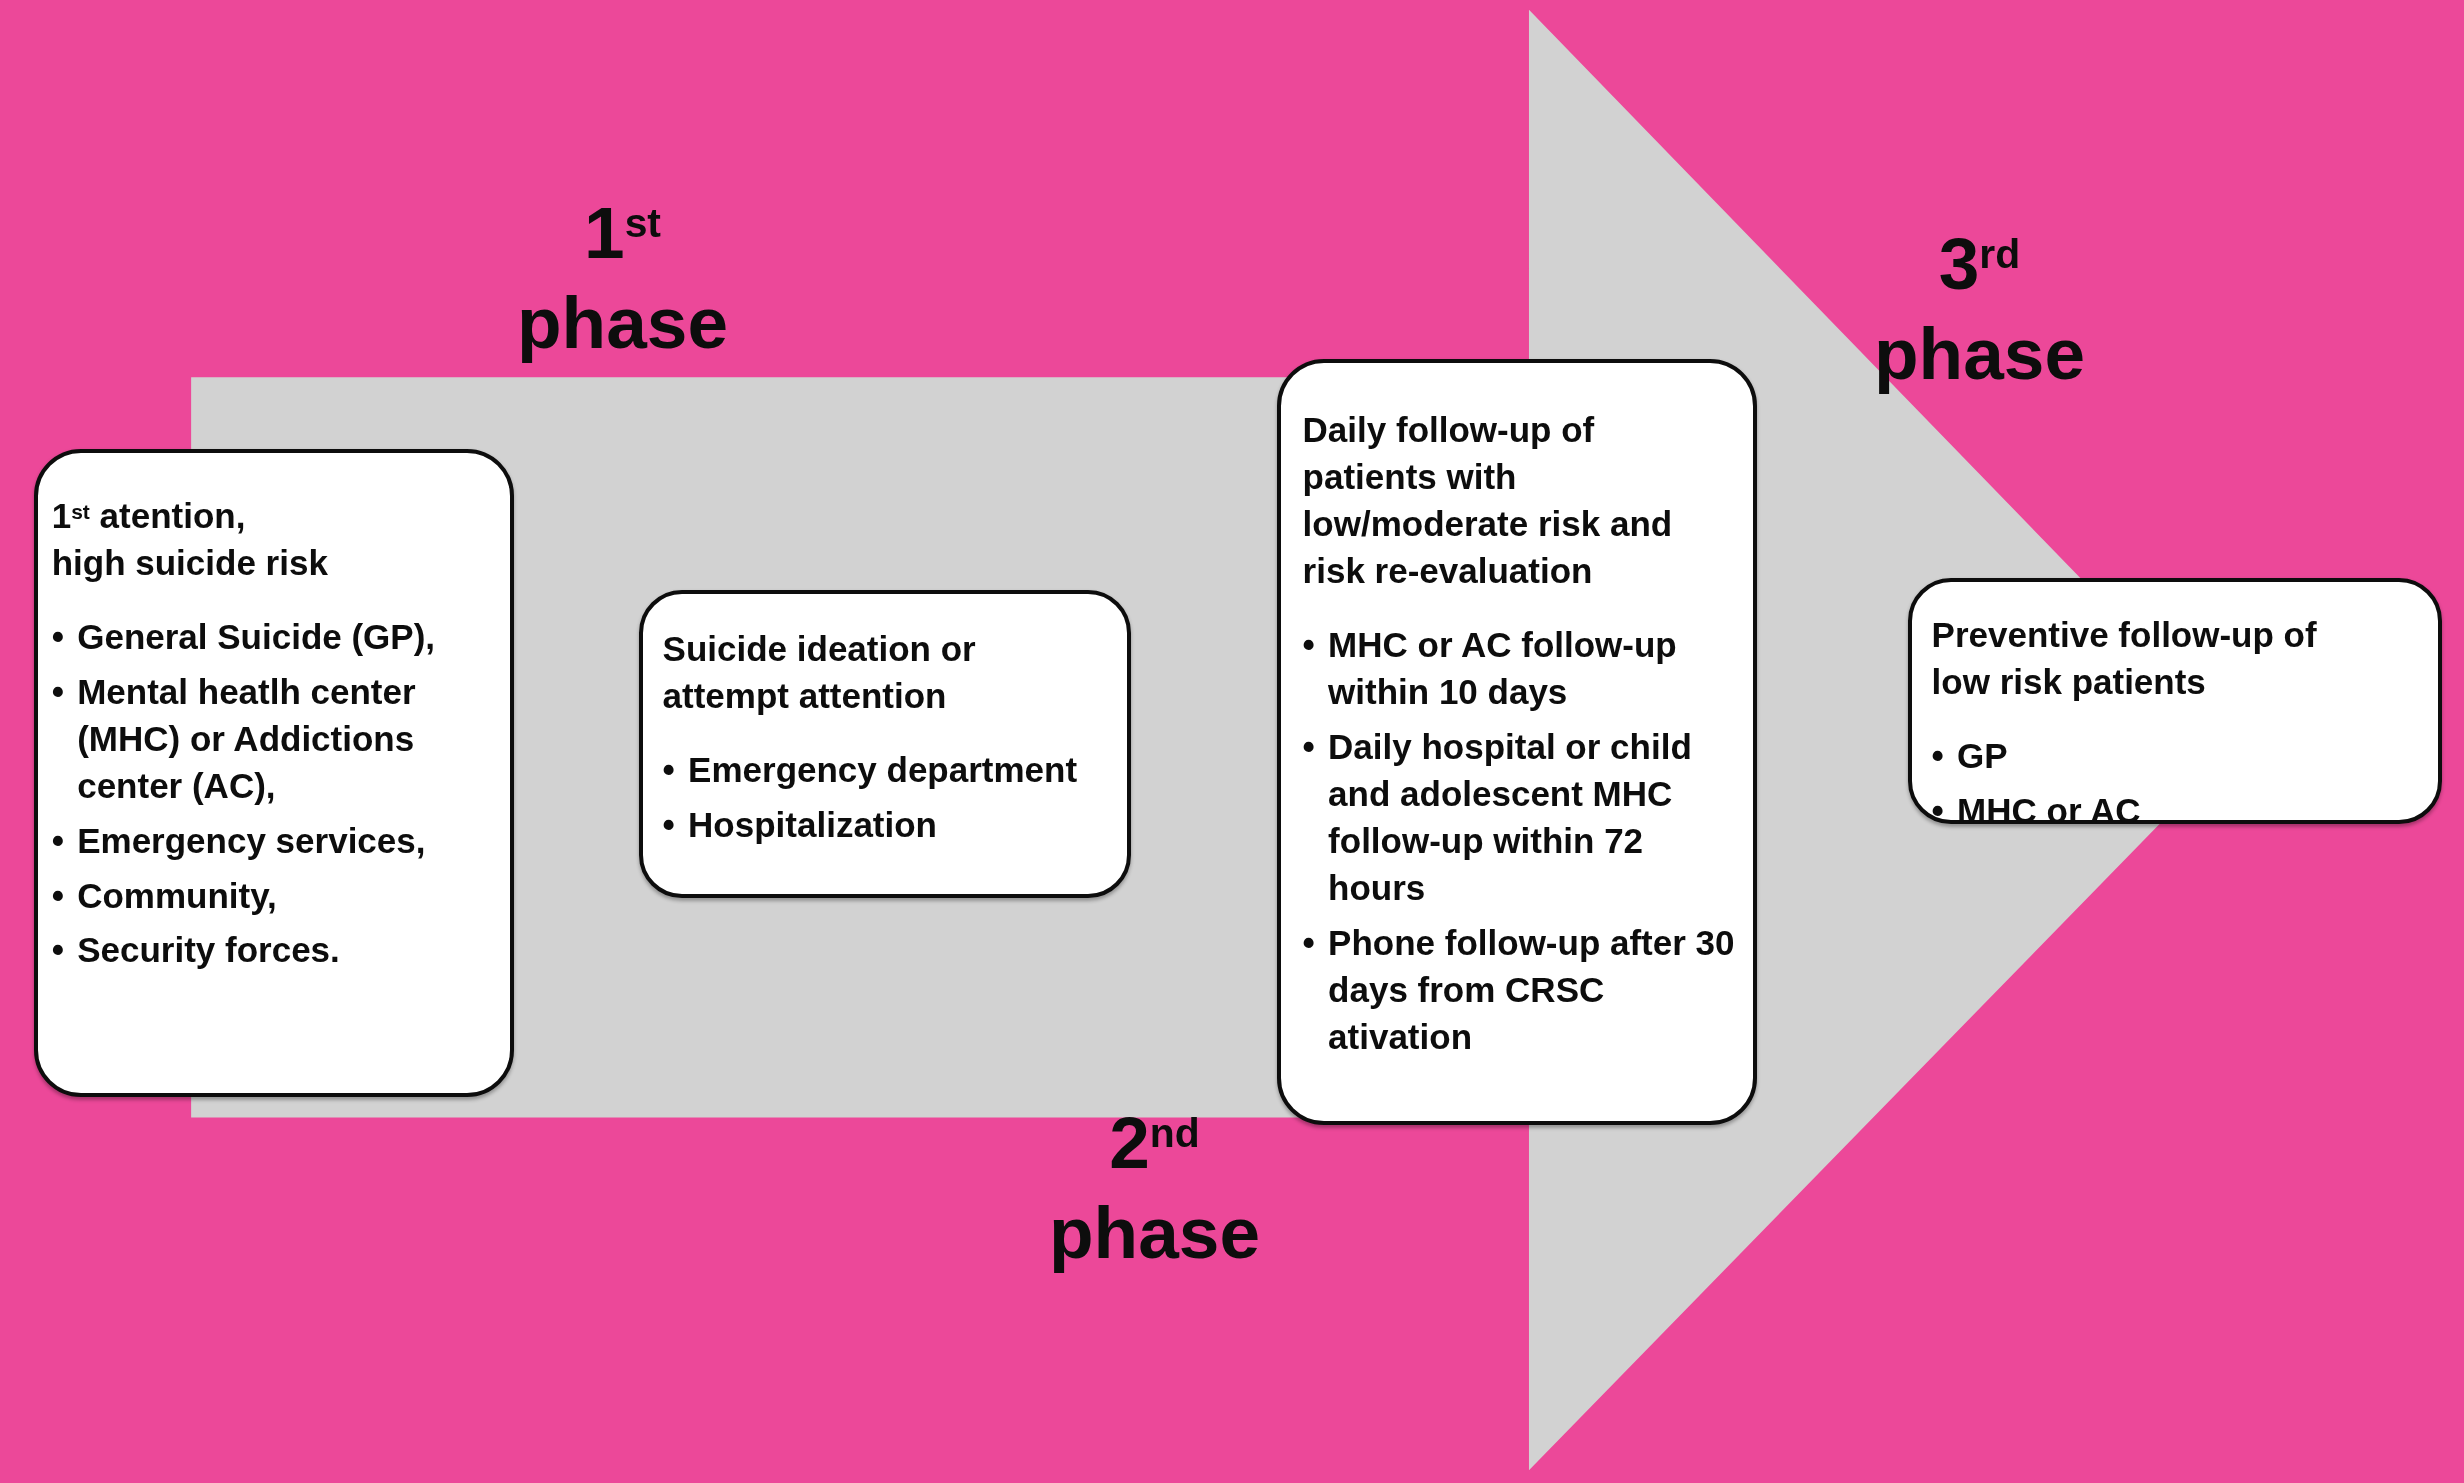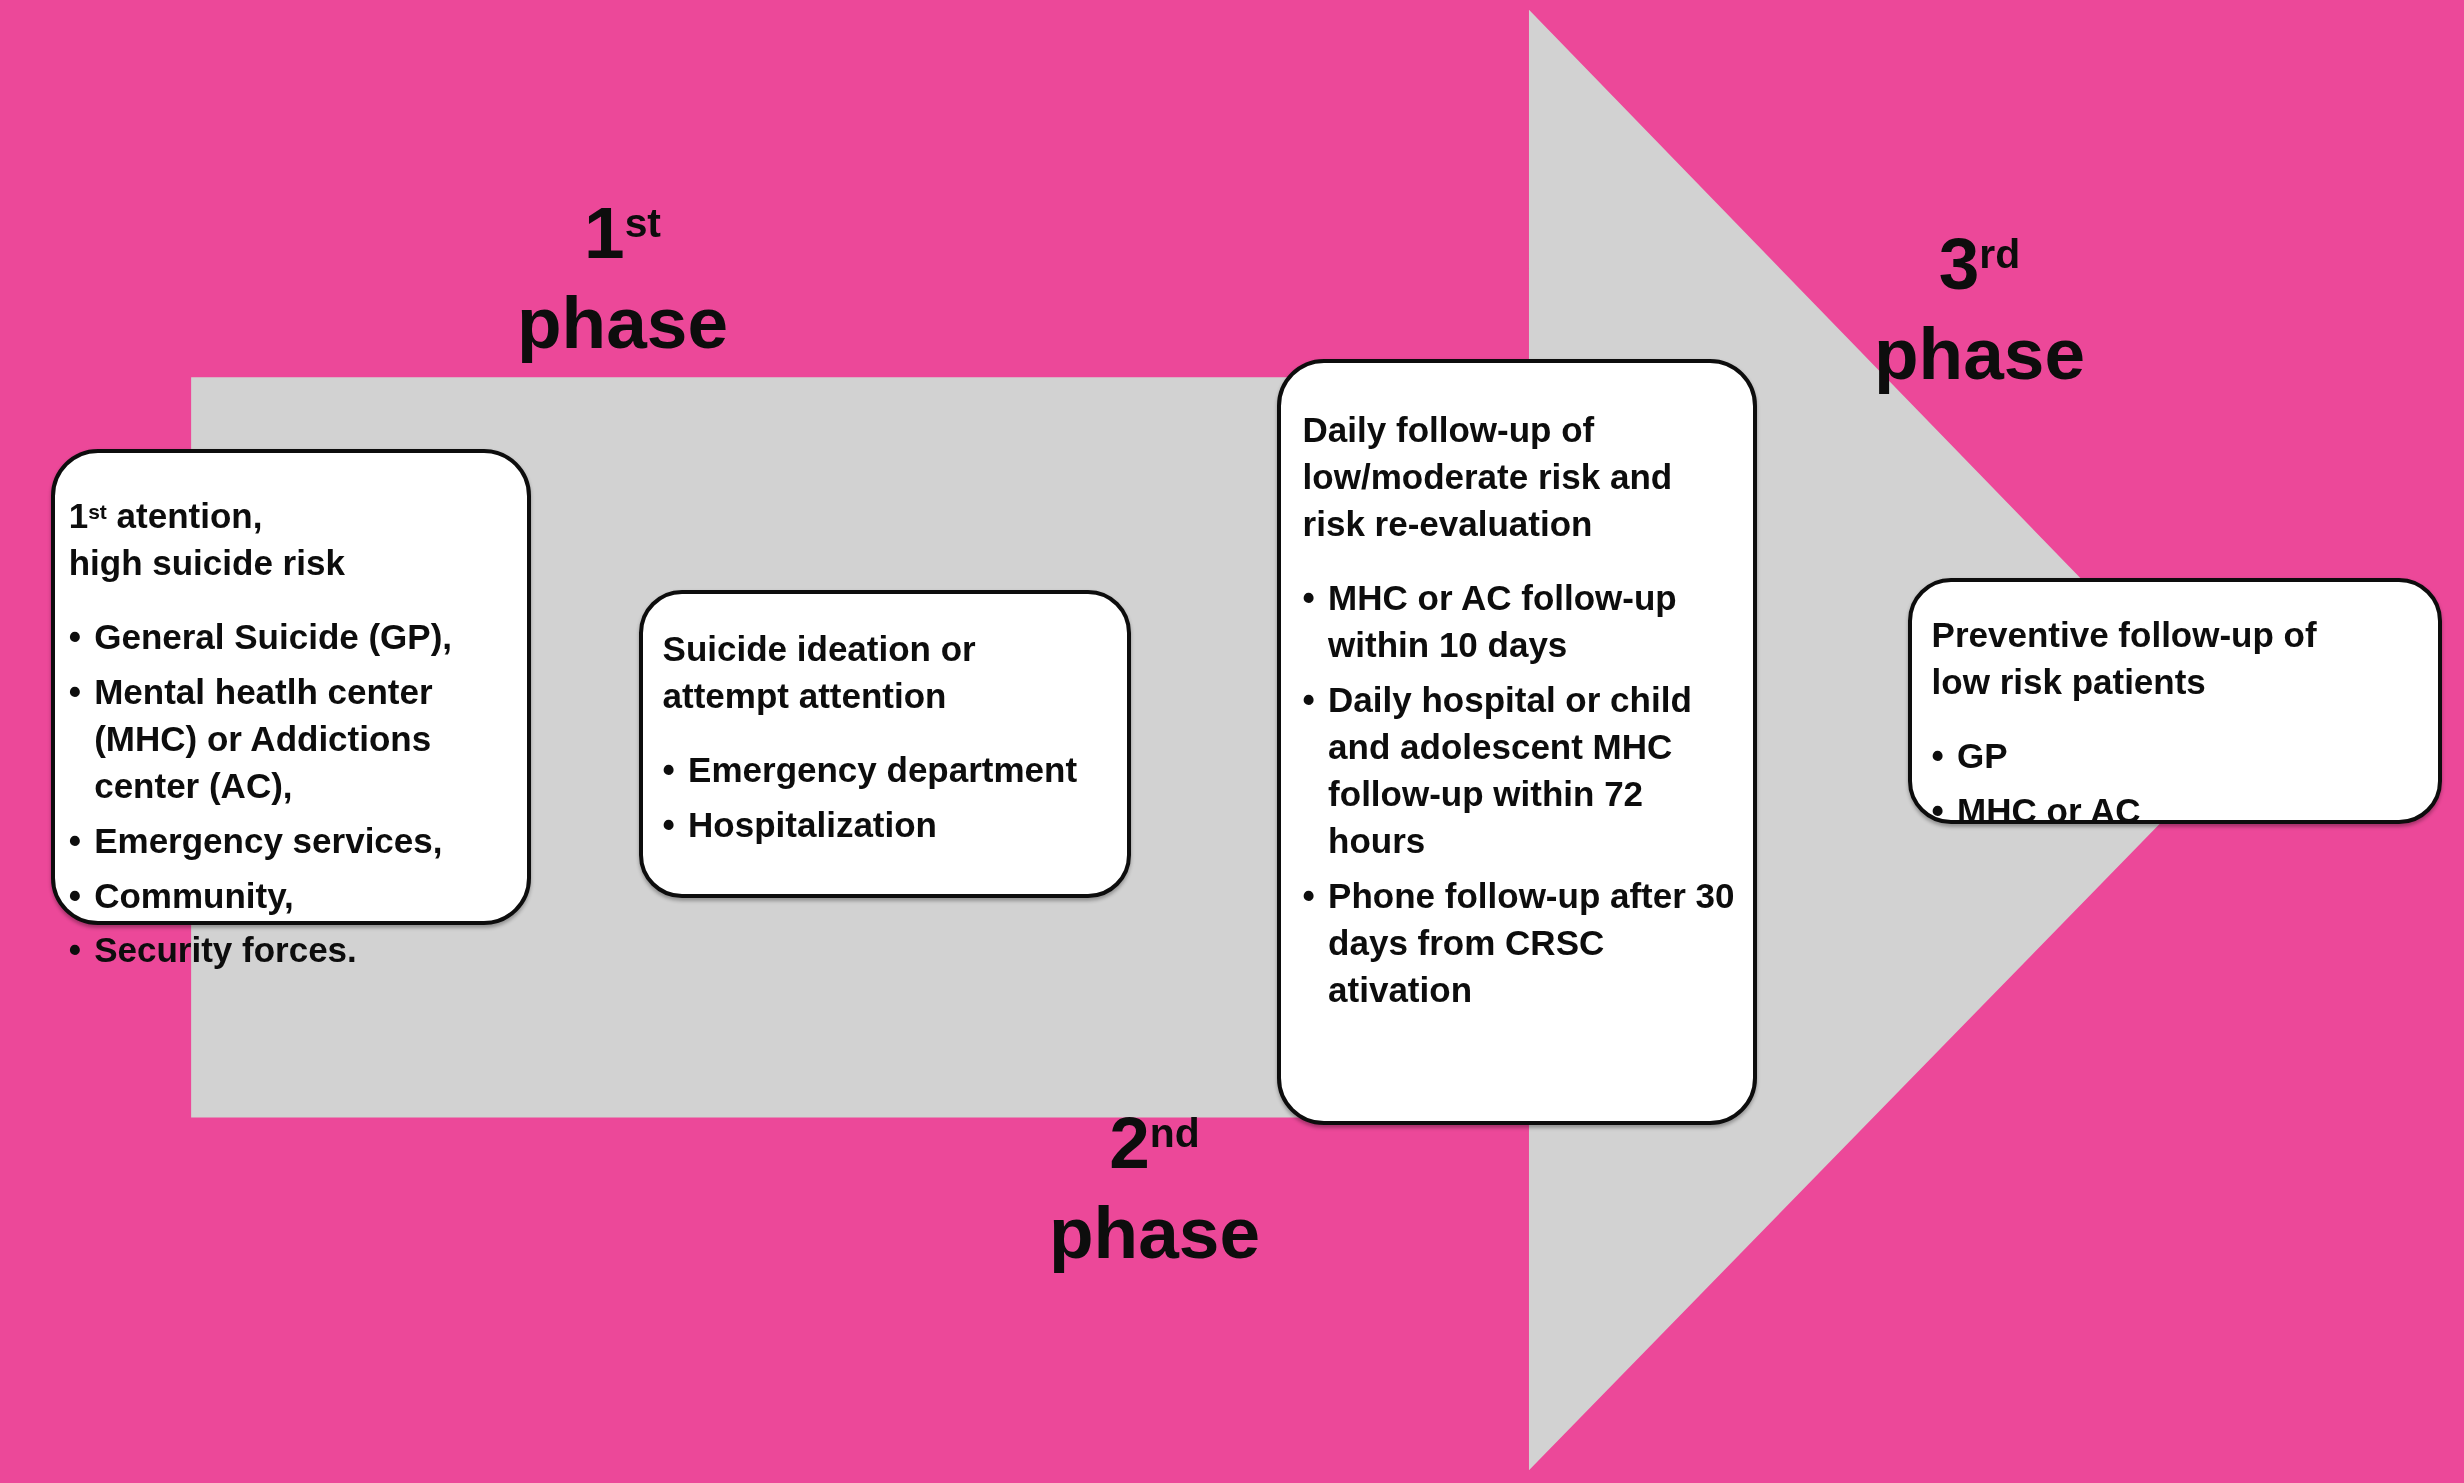--- a/index.html
+++ b/index.html
@@ -22,21 +22,21 @@
     box-shadow:0 2.9px 3.9px rgba(0,0,0,0.30);
     font-weight:bold;font-size:35px;line-height:47px;color:#0d0d0d;
   }
   .box-heading{margin-bottom:27.4px;}
   .bullet{display:flex;margin-bottom:7.8px;}
   .bullet:last-child{margin-bottom:0;}
   .bullet .dot{flex:0 0 25.5px;}
   .bullet .btext{flex:1 1 auto;}
   .sup{font-size:0.60em;vertical-align:0.42em;}
   
-  .box1{left:34px;top:449px;width:480px;height:476px;padding:35px 19.6px 19.6px 13.7px;margin-left:17px;}
+  .box1{left:34px;top:449px;width:480px;height:648px;padding:35px 19.6px 19.6px 13.7px;}
   .box2{left:639px;top:590px;width:492px;height:308px;padding:31px 15.7px 17.6px 19.6px;border-radius:43px;}
   .box3{left:1277px;top:359px;width:480px;height:766px;padding:43px 17.6px 17.6px 21.6px;}
   .box4{left:1908px;top:578px;width:534px;height:246px;padding:29px 19.6px 17.6px 19.6px;border-radius:43px;}
   .phase1{left:446px;top:192px;}
   .phase2{left:978px;top:1102px;}
   .phase3{left:1803px;top:223px;}
 </style>
 </head>
 <body>
 
@@ -103,20 +103,21 @@
       <div class="bullet">
           <span class="dot">•</span>
           <span class="btext">Hospitalization</span>
         </div>
     </div>
   </div>
 
   <div class="box box3">
     <div class="box-heading">
       <div>Daily follow-up of</div>
+      <div>patients with</div>
       <div>low/moderate risk and</div>
       <div>risk re-evaluation</div>
     </div>
     <div class="bullets">
       <div class="bullet">
           <span class="dot">•</span>
           <span class="btext">MHC or AC follow-up within 10 days</span>
         </div>
       <div class="bullet">
           <span class="dot">•</span>

